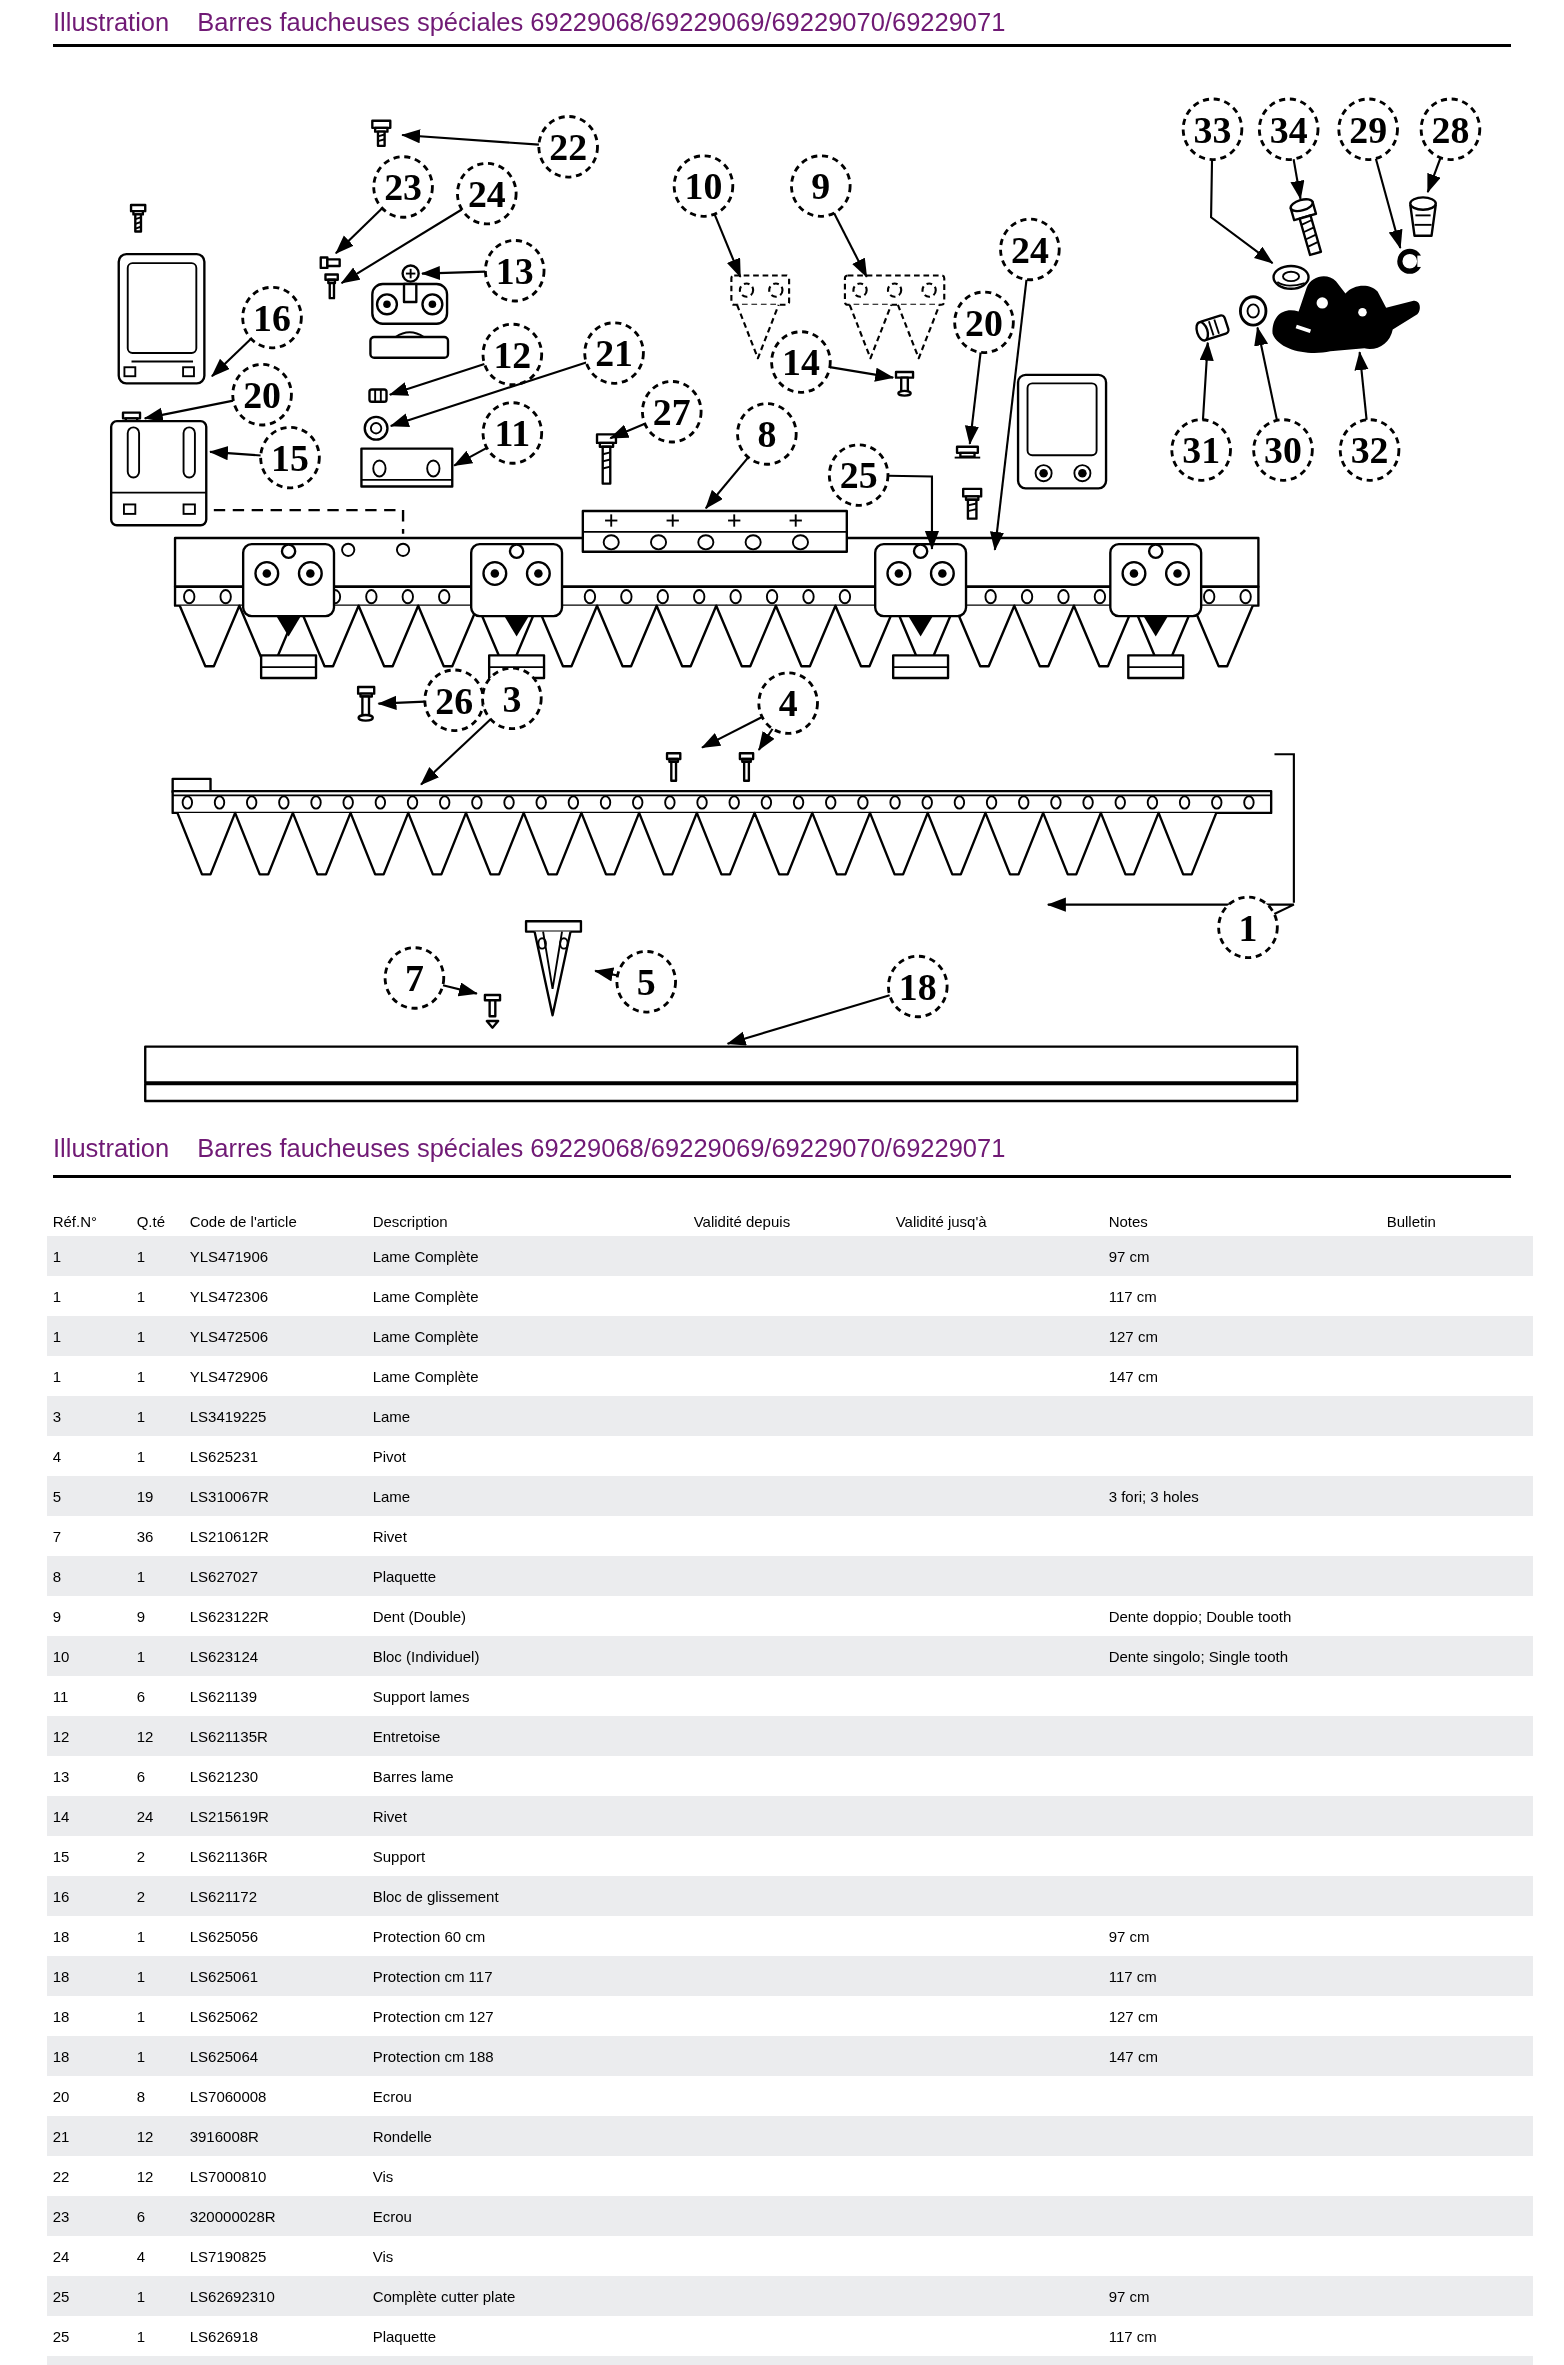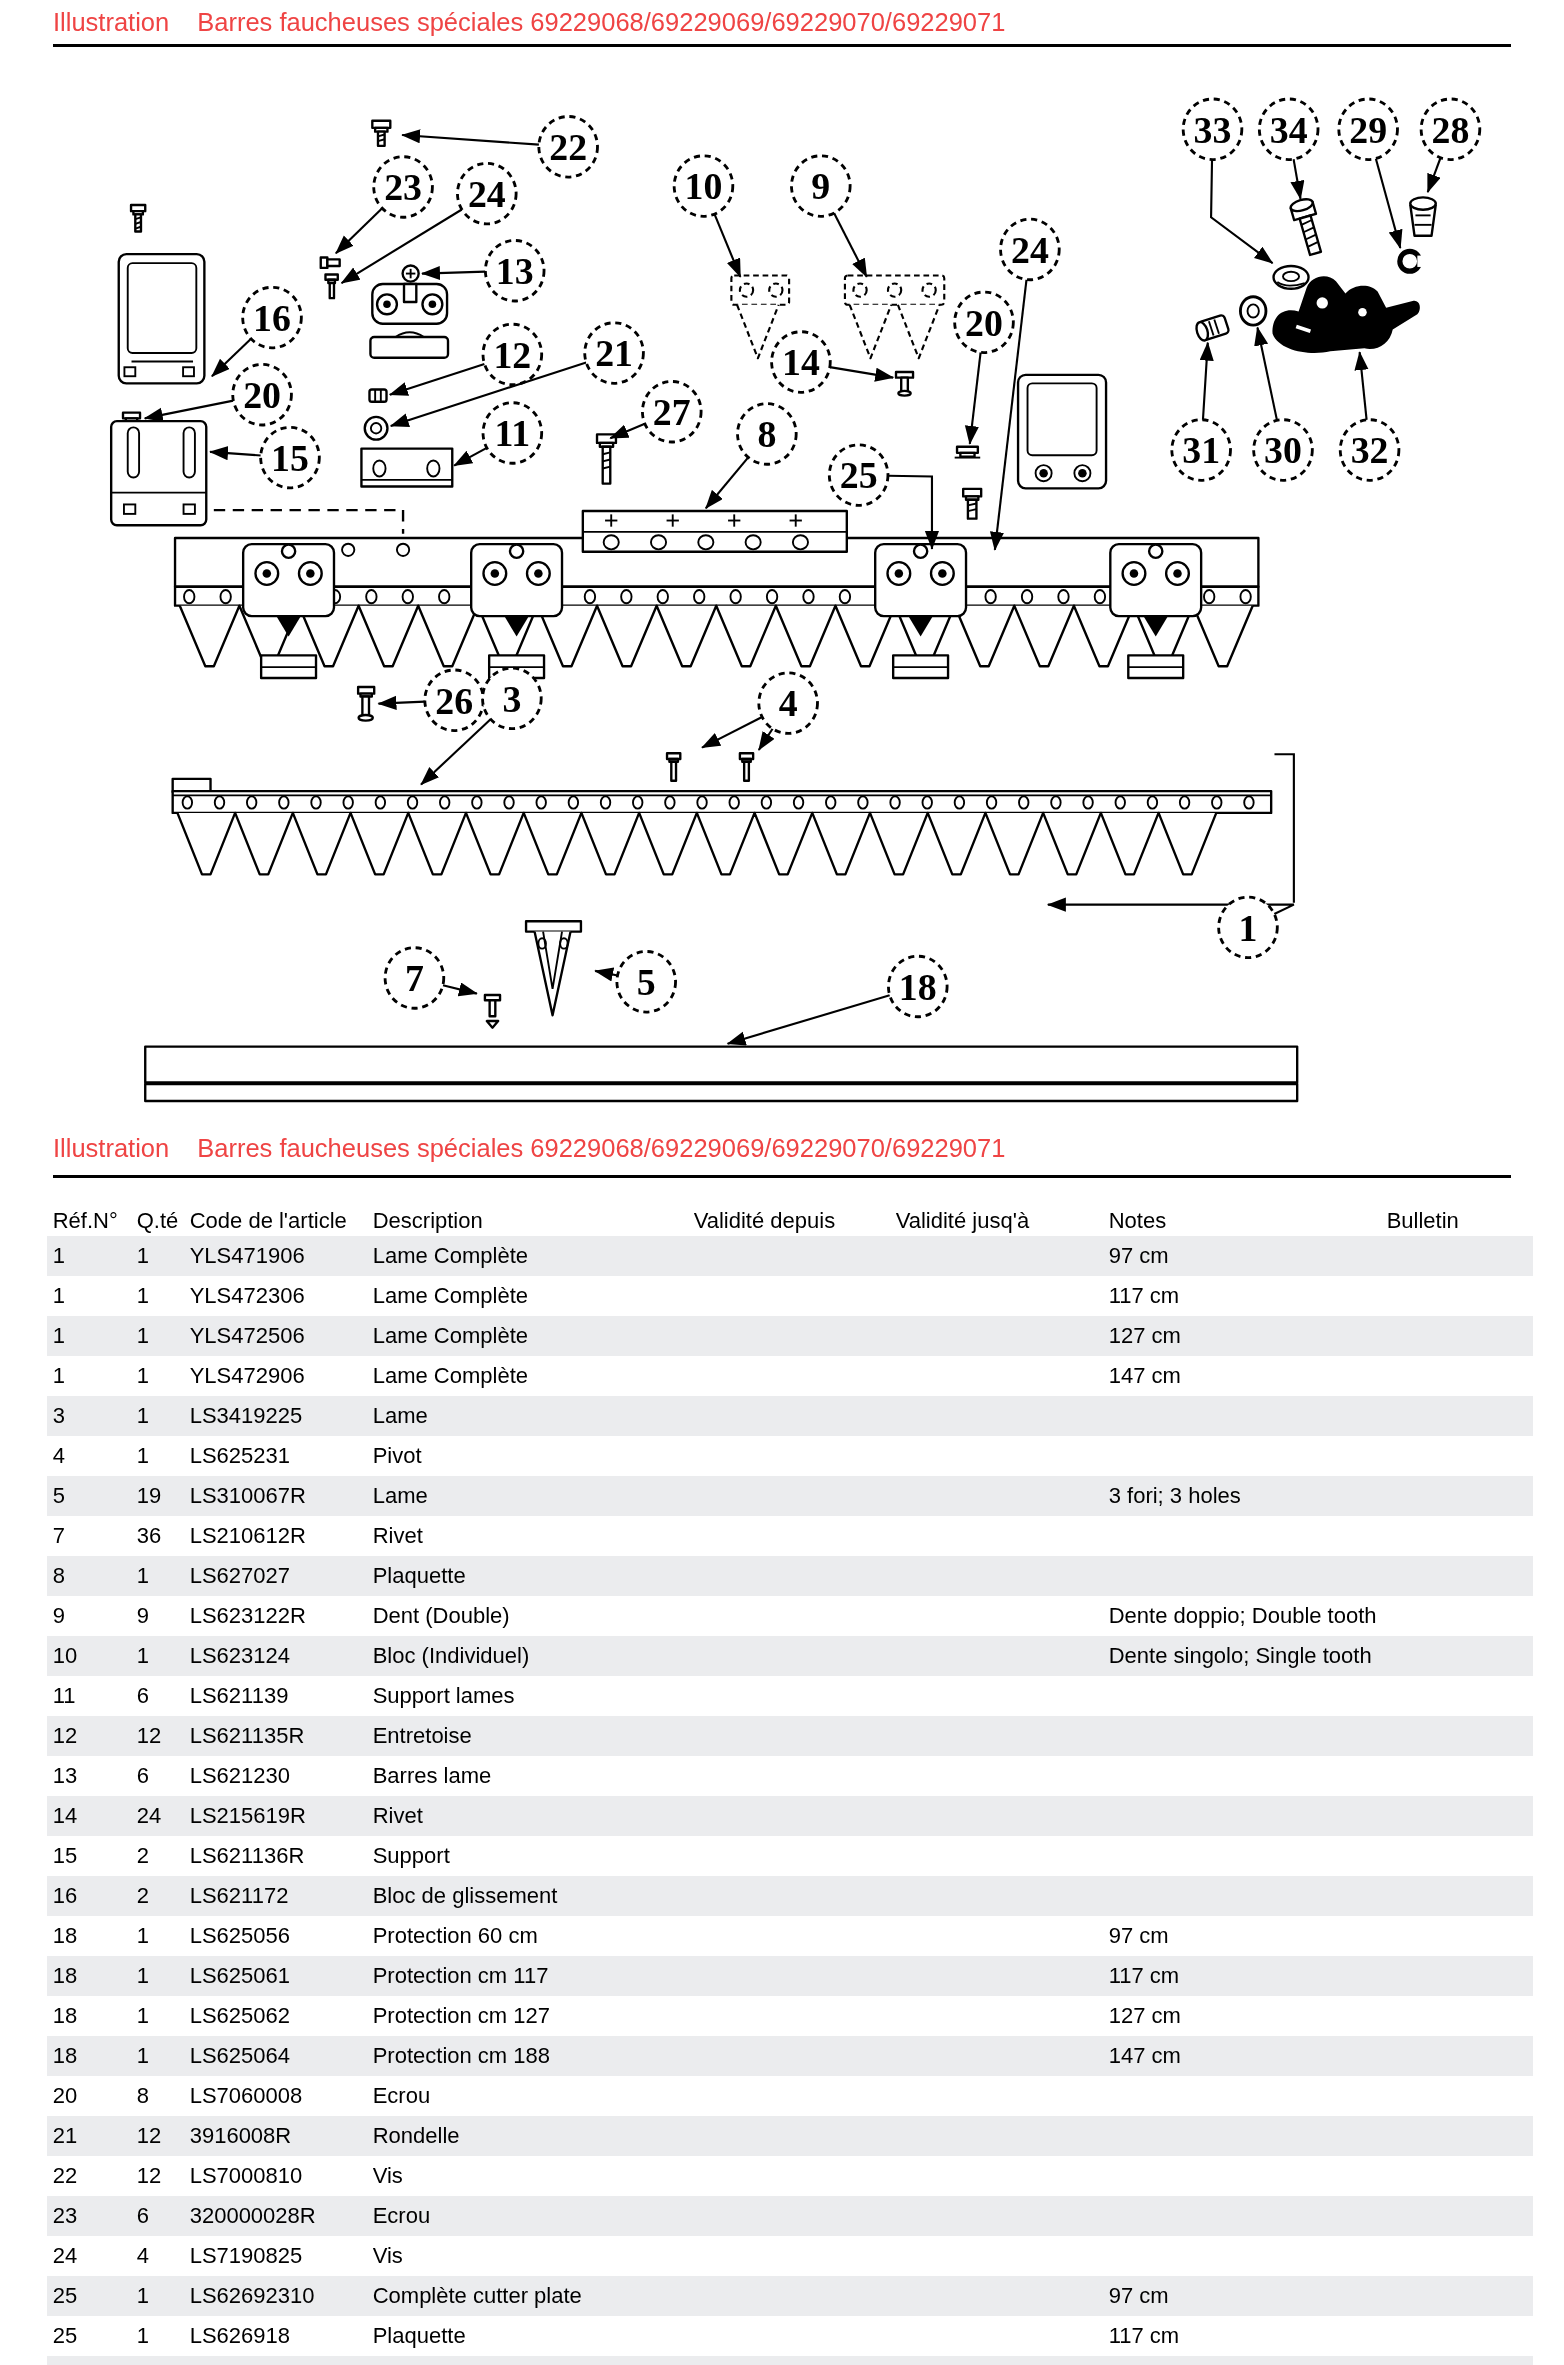--- a/index.html
+++ b/index.html
@@ -1,38 +1,38 @@
 <!DOCTYPE html>
 <html style="font-size:7.6px"><head>
 <meta charset="utf-8">
 <style>
   html,body{margin:0;padding:0}
   body{width:1564px;height:2490px;position:relative;background:#fff;color:#000;
        font-family:"Liberation Sans",sans-serif;overflow:hidden}
-  .title{position:absolute;left:53px;font-size:25.5px;white-space:nowrap;color:#ef4444}
+  .title{position:absolute;left:53px;font-size:25.5px;white-space:nowrap;color:#701a75}
   #title1{top:7.6px}
   #title2{top:1134px}
   .title .gap{display:inline-block;width:28px}
   .rule{position:absolute;left:53px;width:1458px;height:3.3px;background:#000}
   #rule1{top:44px}
   #rule2{top:1175px}
   #ill{position:absolute;top:0;left:0}
   
   .ln{fill:#fff;stroke:#000;stroke-width:5;stroke-linejoin:round}
   .lnd{fill:#fff;stroke:#000;stroke-width:4.5;stroke-dasharray:12 8;stroke-linejoin:round}
   .st{fill:none;stroke:#000;stroke-width:4}
   .blk{fill:#000;stroke:none}
   .dash{fill:none;stroke:#000;stroke-width:5;stroke-dasharray:24 16}
   .ld{fill:none;stroke:#000;stroke-width:4.5}
   .co{fill:#fff;stroke:#000;stroke-width:6;stroke-dasharray:13 10}
   .cn{font-family:"Liberation Serif",serif;font-weight:bold;font-size:80px;text-anchor:middle}
   
   #table{position:absolute;left:47px;top:1206px;width:1486px}
   .thead,.trow{display:grid;grid-template-columns:84px 53px 183px 321px 202px 213px 278px 1fr;
-               padding-left:5.7px;box-sizing:border-box;align-items:center;font-size:22px}
+               padding-left:5.7px;box-sizing:border-box;align-items:center;font-size:15px}
   .thead{height:30px}
   .trow{height:40px}
   .trow.alt{background:#ebecee}
   .cell{white-space:nowrap;overflow:hidden}
 </style>
 </head>
 <body>
 
 <div class="title" id="title1"><span>Illustration</span><span class="gap"></span><span>Barres faucheuses spéciales 69229068/69229069/69229070/69229071</span></div>
 <div class="rule" id="rule1"></div>

